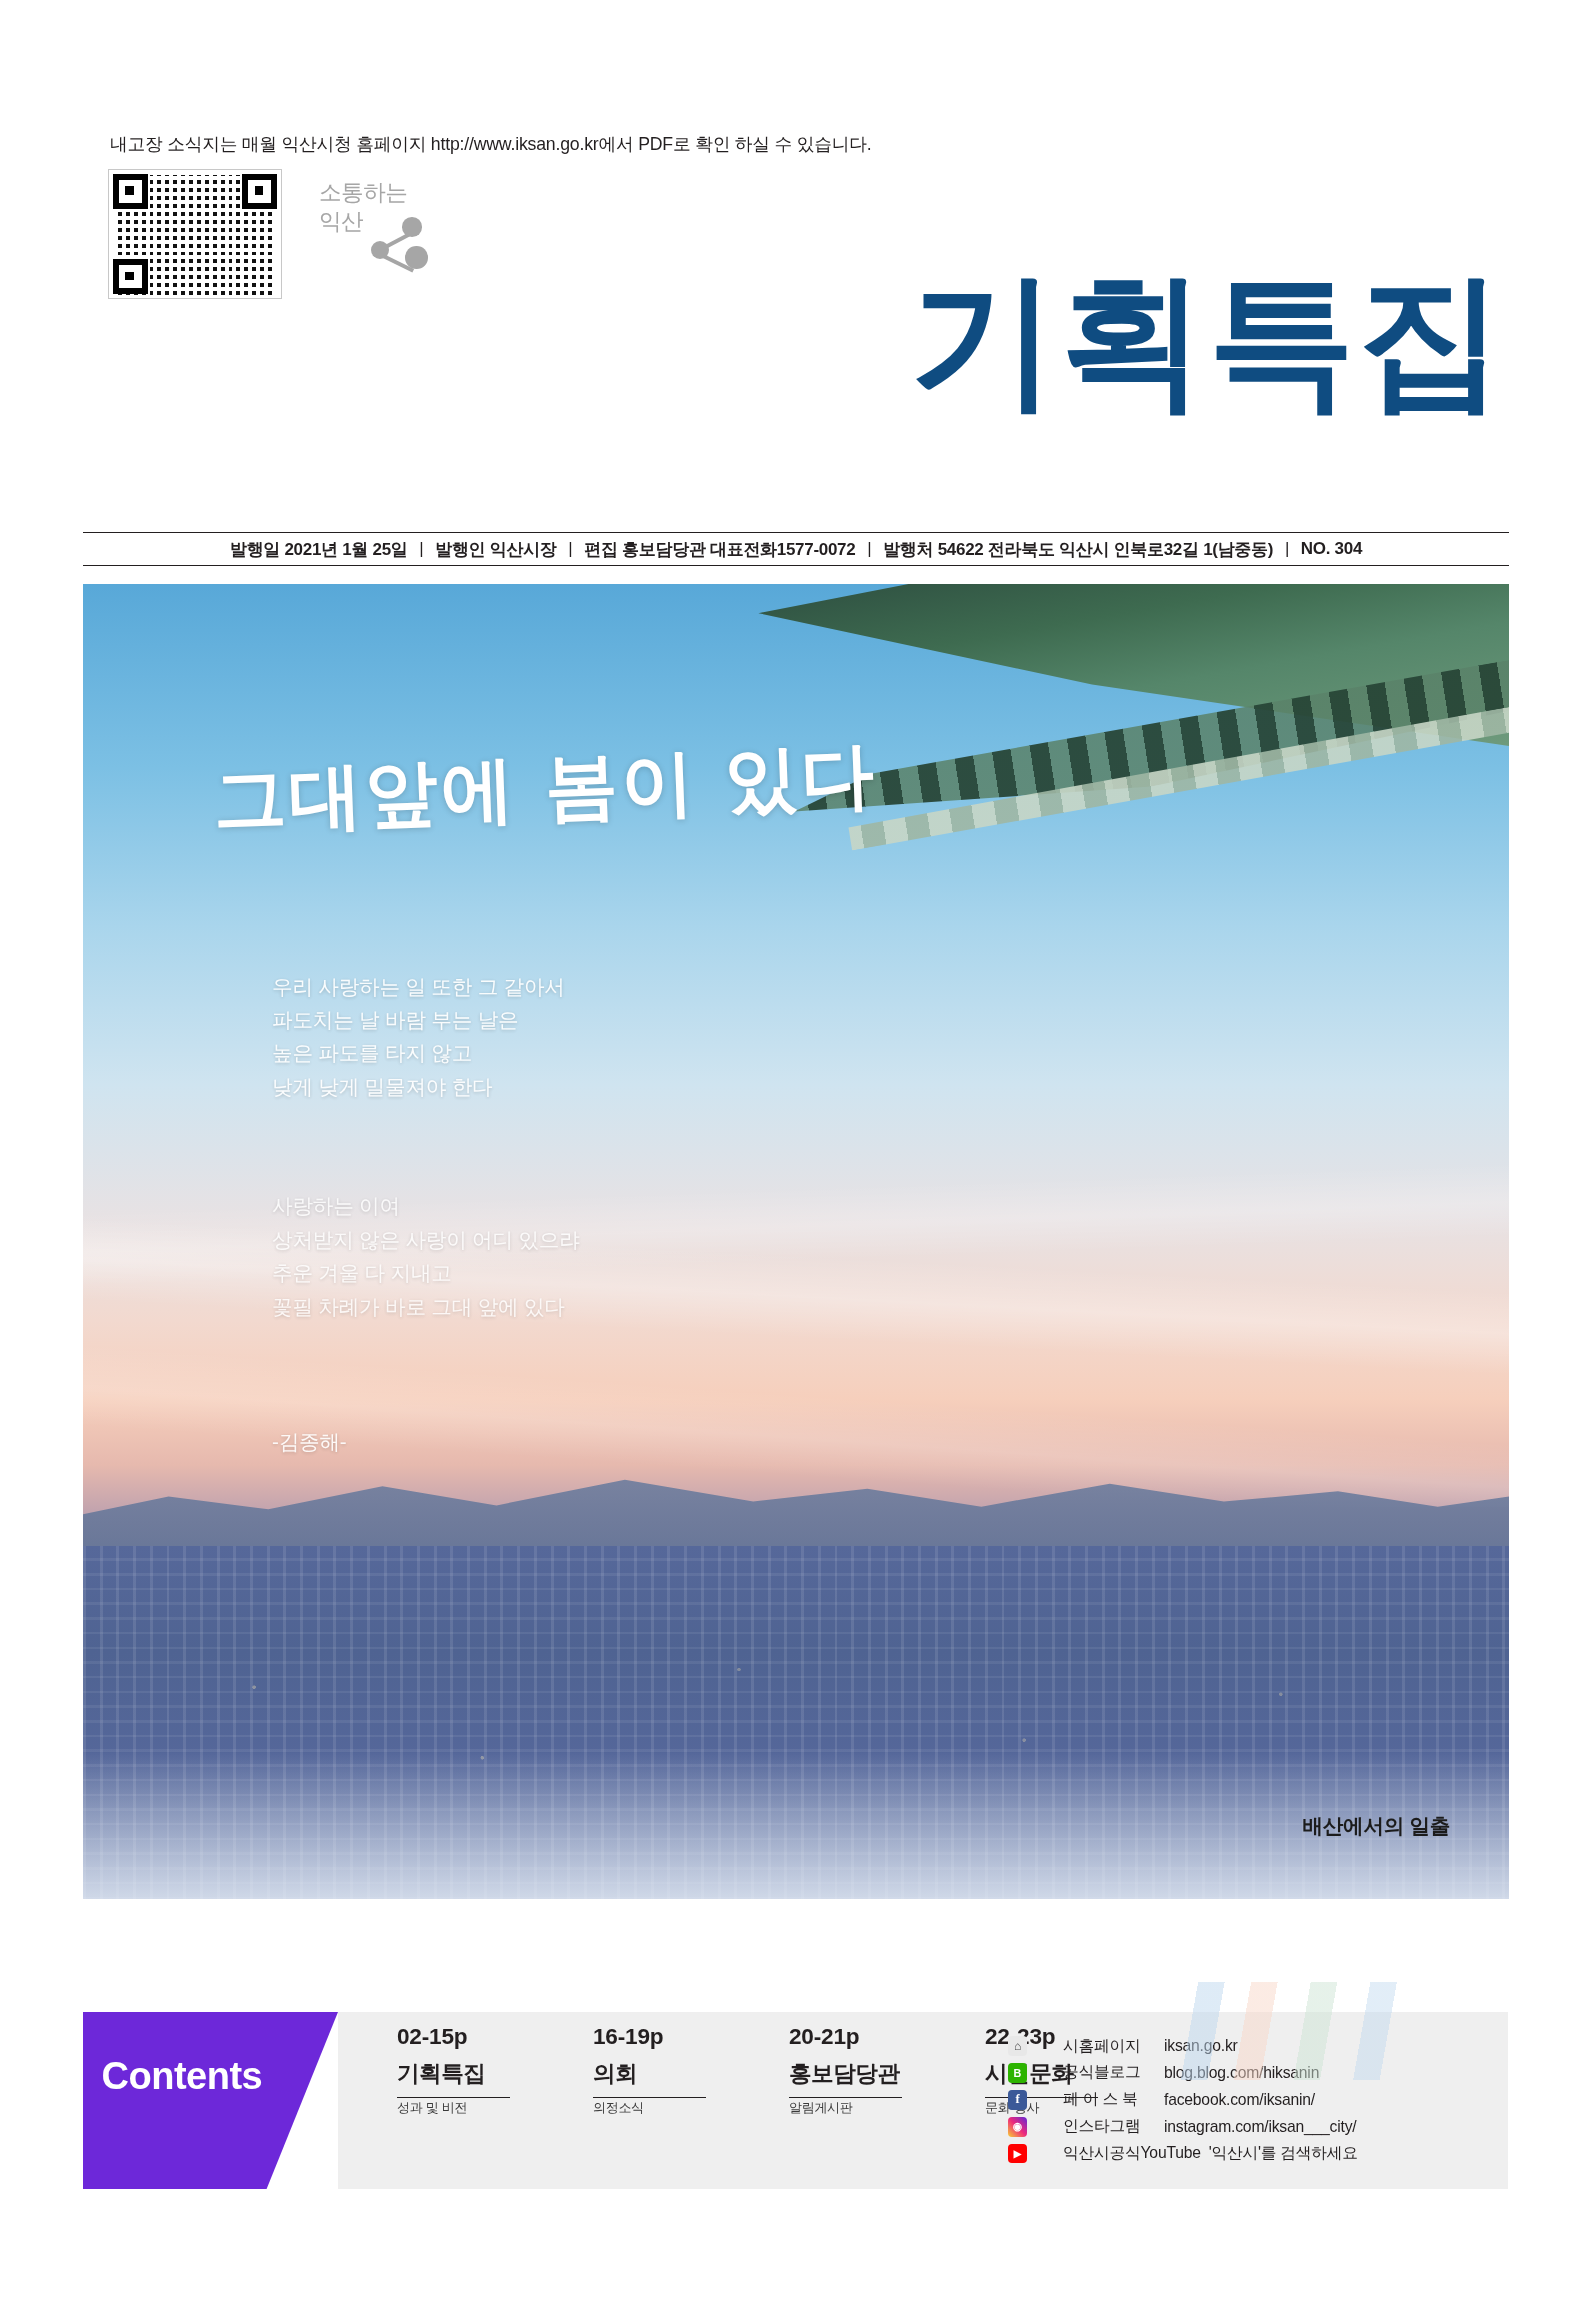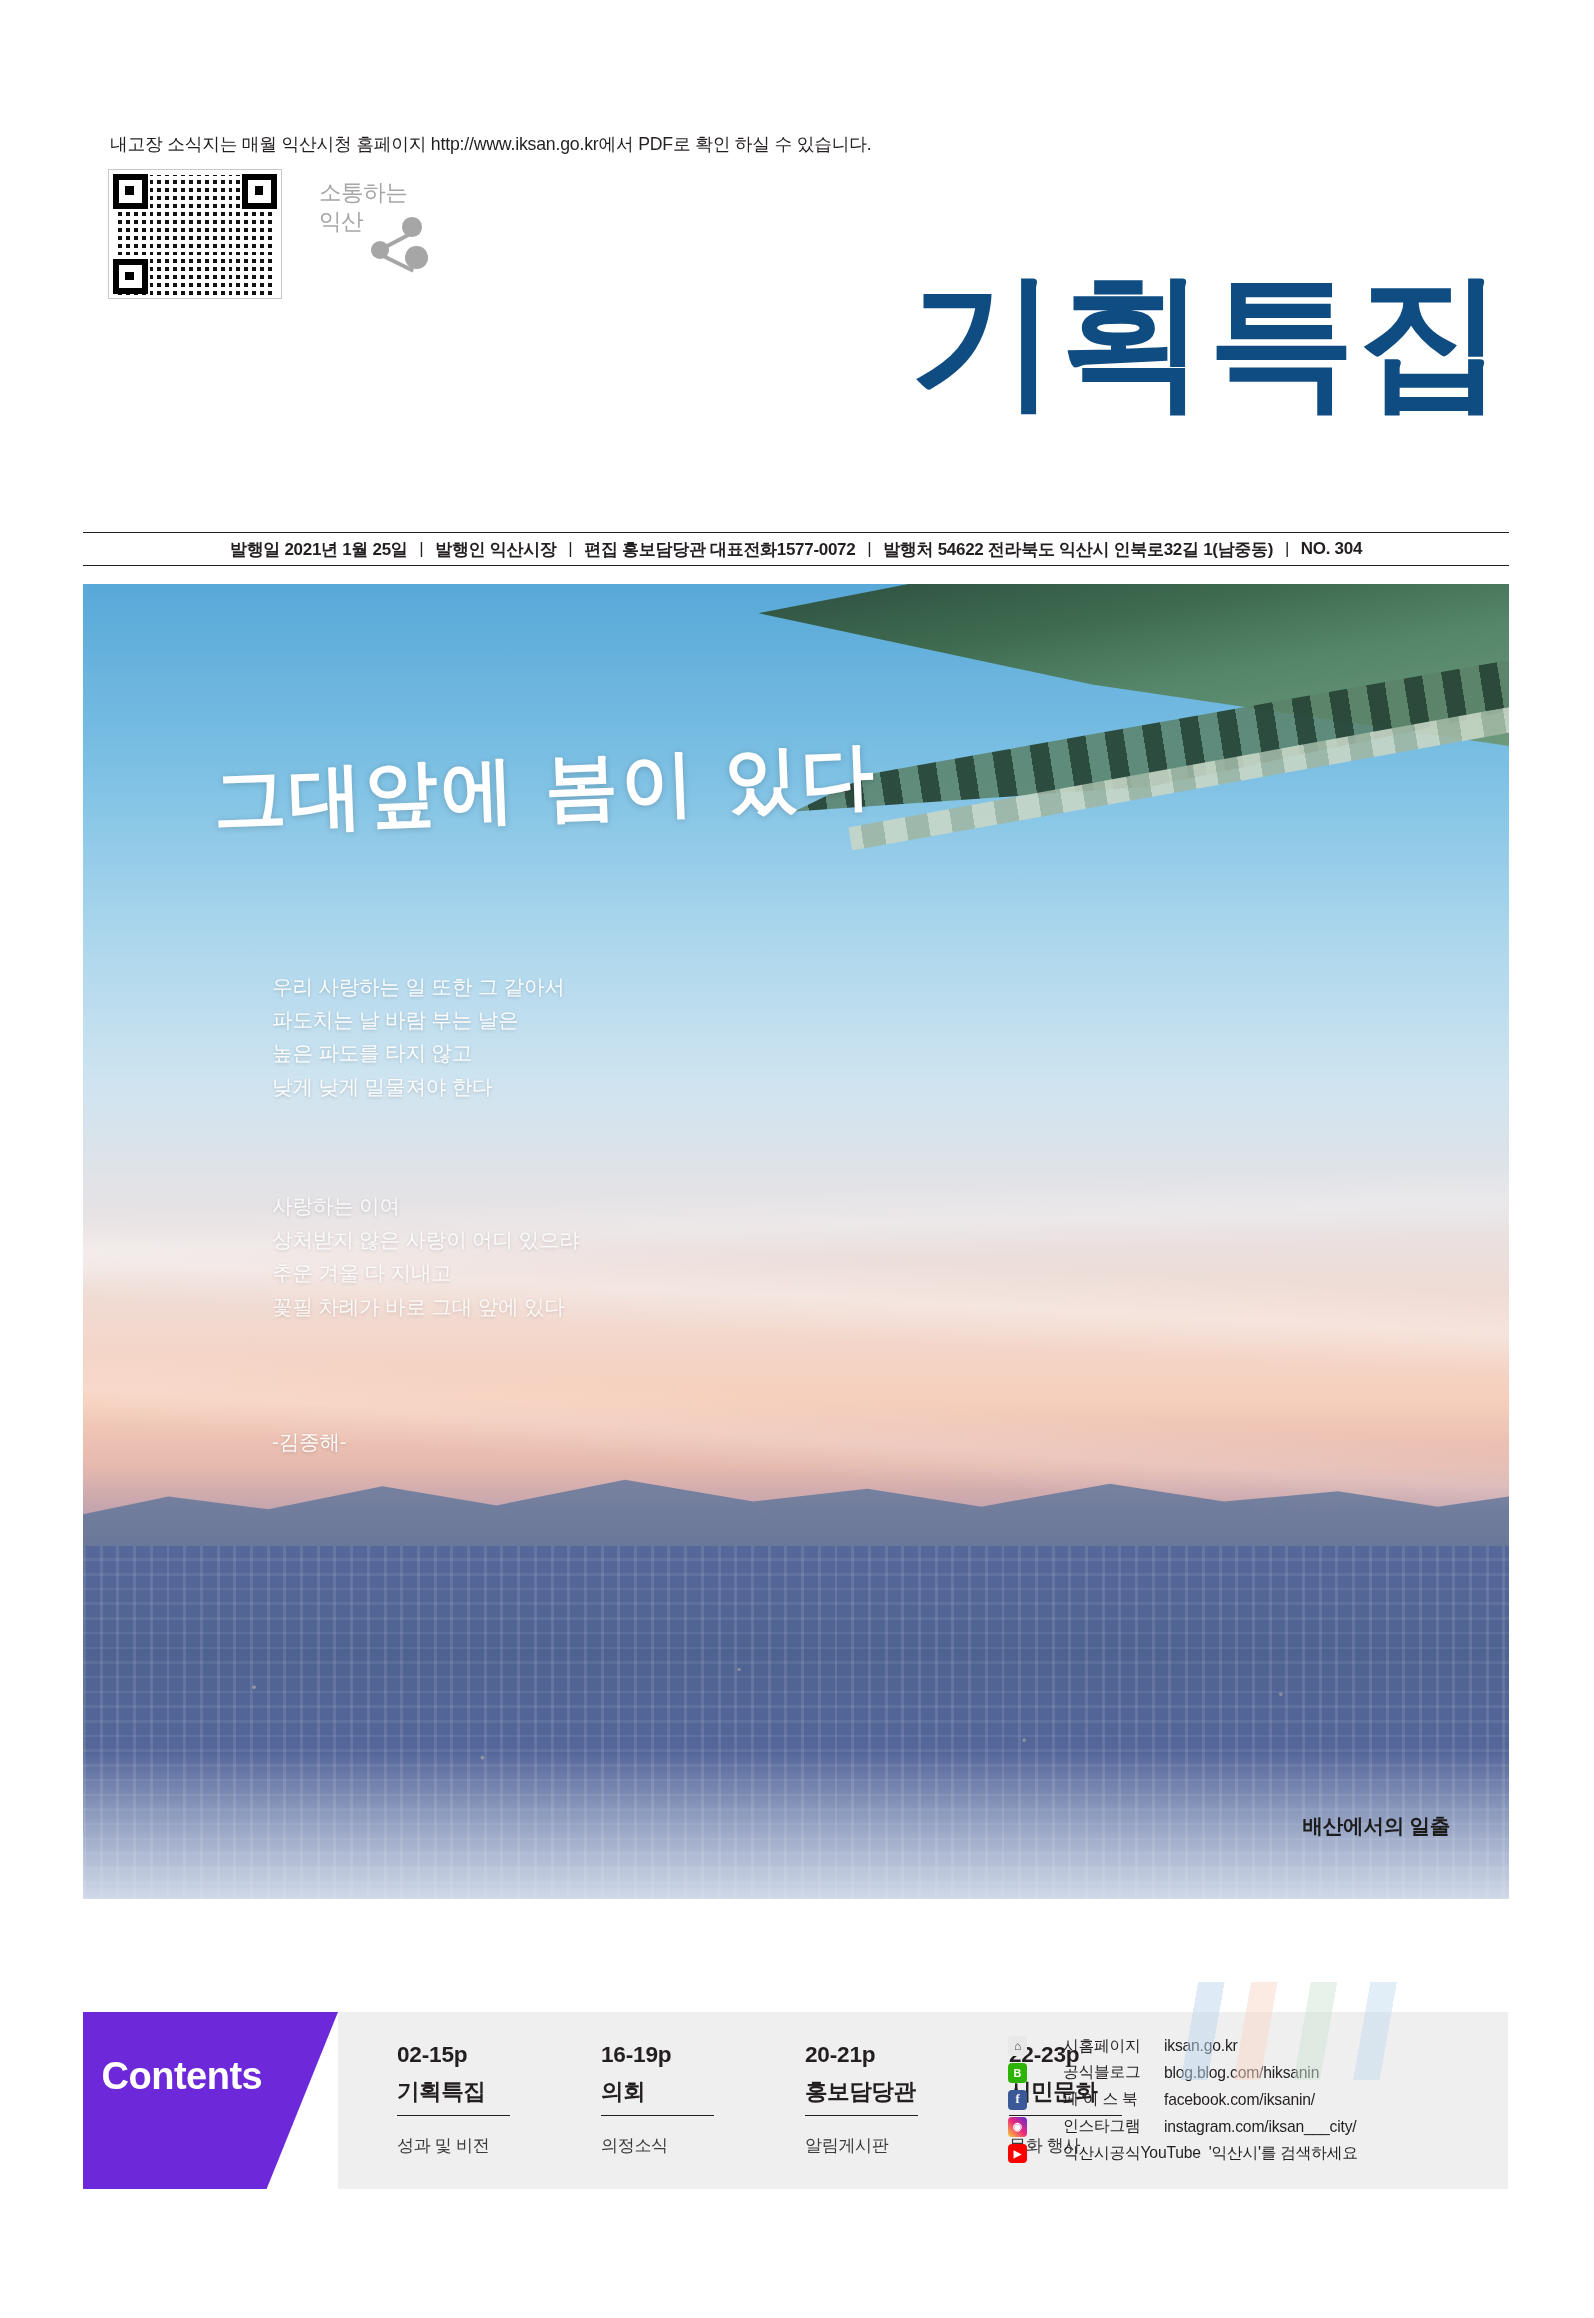--- a/index.html
+++ b/index.html
@@ -312,44 +312,44 @@
     font-family: "Liberation Sans", sans-serif;
   }
   .contents-body {
     position: absolute;
     left: 255px; top: 0;
     width: 1170px; height: 177px;
     background: #efefef;
   }
   .toc {
     position: absolute;
-    left: 59px; top: 30px;
+    left: 59px; top: 12px;
     display: flex;
-    gap: 8px;
+    gap: 0;
   }
   .toc-item { width: 196px; }
   .toc-page {
     font-size: 22.6px;
     font-weight: 700;
     color: #231f20;
     letter-spacing: -0.2px;
   }
   .toc-title {
     font-size: 22.6px;
     font-weight: 700;
     color: #231f20;
     letter-spacing: -0.5px;
     margin-top: 7.9px;
     padding-bottom: 7.9px;
     border-bottom: 1px solid #231f20;
     width: 113px;
   }
   .toc-sub {
-    margin-top: 18px;
-    font-size: 17px;
+    margin-top: 1px;
+    font-size: 13px;
     color: #3a3a3a;
     letter-spacing: -0.3px;
   }
 
   
   .social {
     position: absolute;
     right: 29.4px;
     top: 23.6px;
     width: 471px;

